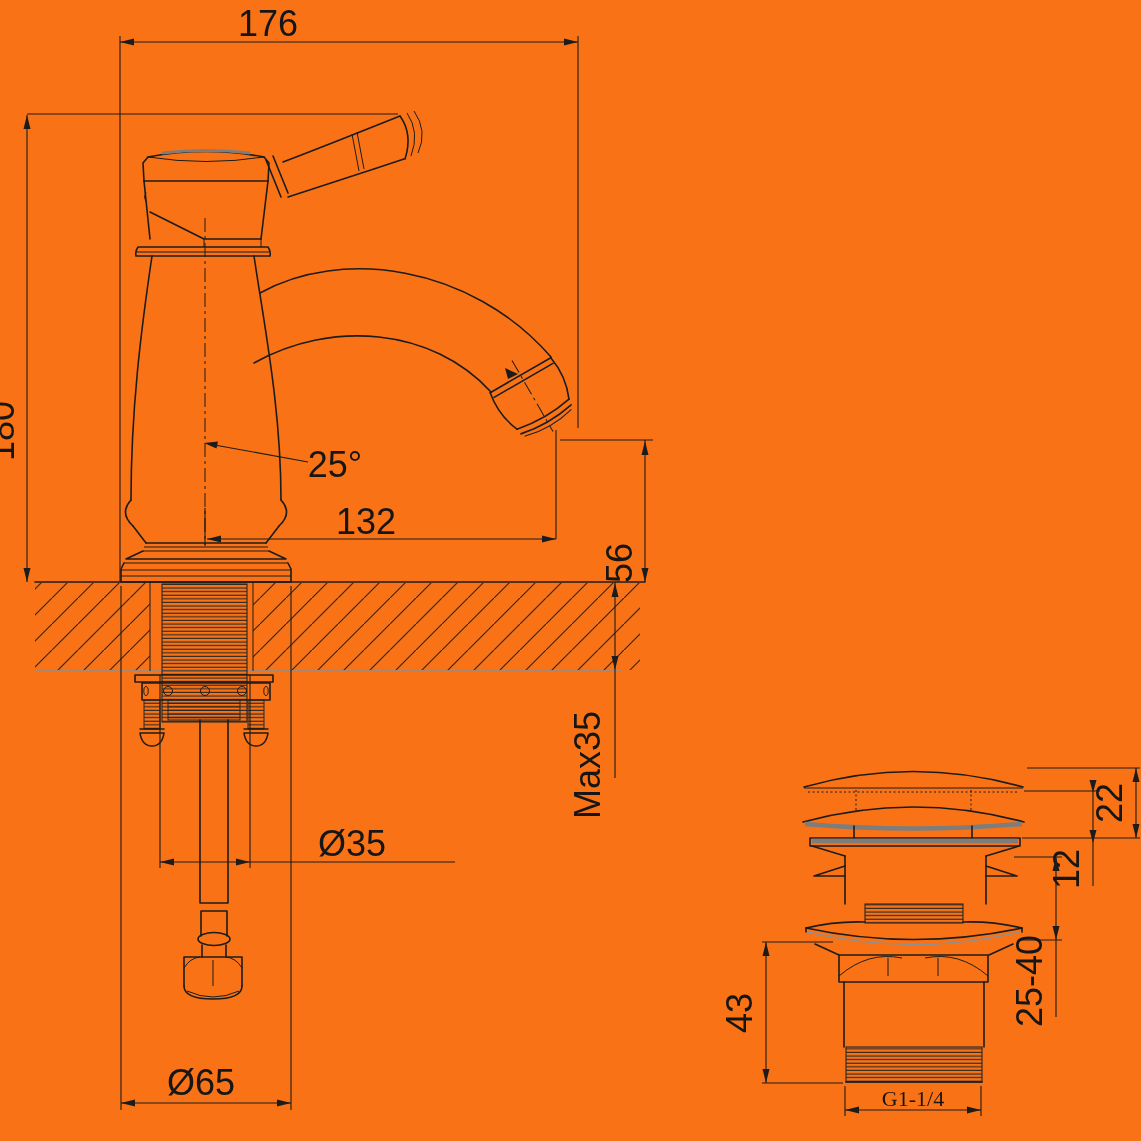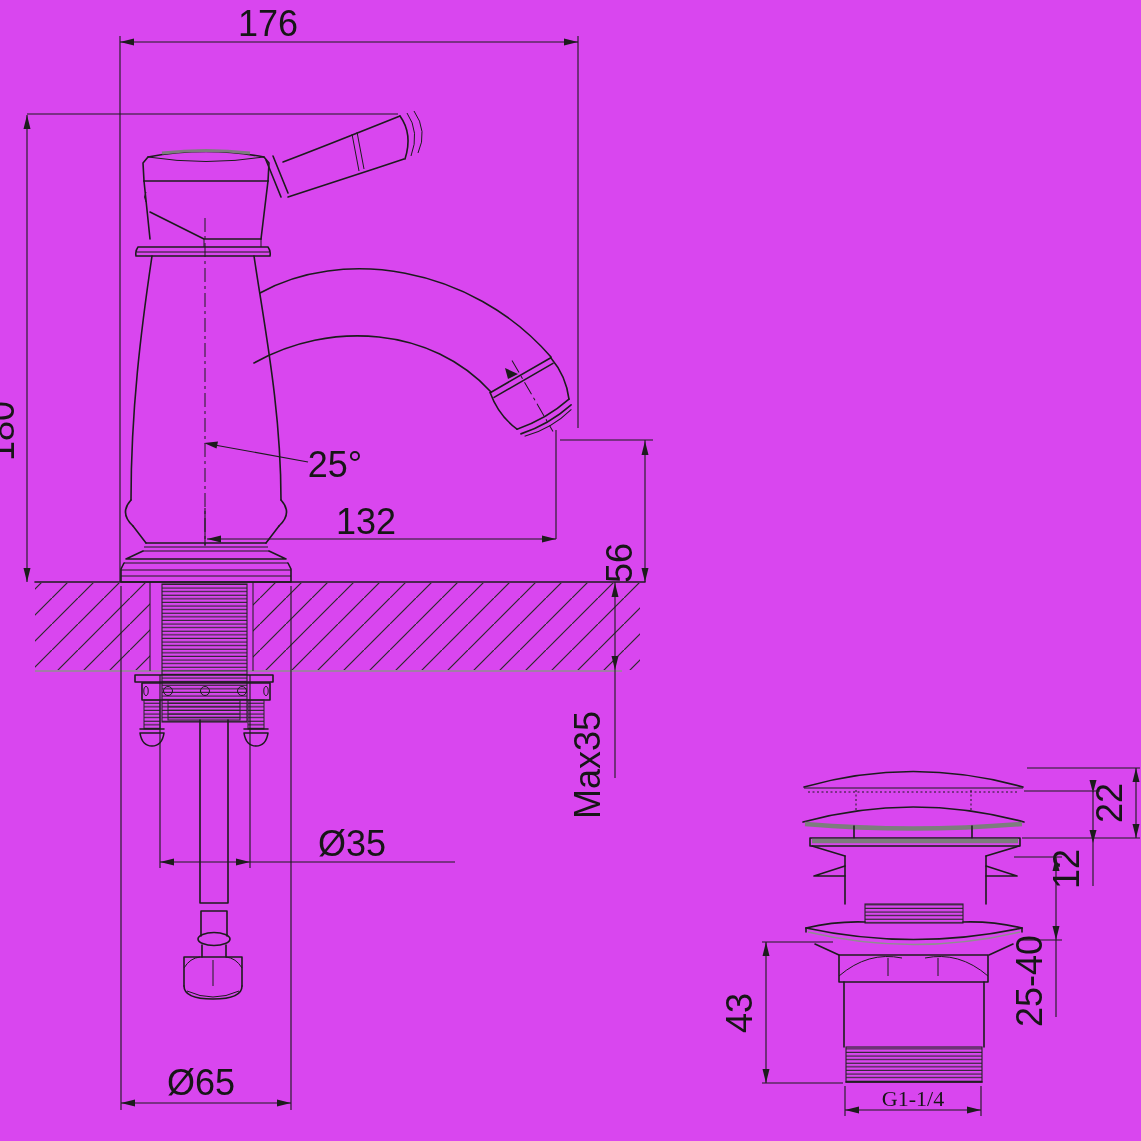--- a/index.html
+++ b/index.html
@@ -1,16 +1,16 @@
 <!DOCTYPE html>
 <html><head>
 <meta charset="utf-8">
 <style>
   html,body{margin:0;padding:0;background:#ffffff;}
-  .stage{position:relative;width:1141px;height:1141px;background:#d946ef;overflow:hidden;text-align:right;}
+  .stage{position:relative;width:1141px;height:1141px;background:#f97316;overflow:hidden;text-align:right;}
   svg{display:block;}
   .dim-text{font-family:"Liberation Sans","DejaVu Sans",sans-serif;font-size:36px;fill:#161616;}
   .dim-text-small{font-family:"Liberation Serif","DejaVu Serif",serif;font-size:22px;fill:#161616;}
   .outline{stroke:#1c1c1c;stroke-width:1.6;fill:none;stroke-linecap:round;stroke-linejoin:round;}
   .thin{stroke:#1c1c1c;stroke-width:1;fill:none;}
   .dim{stroke:#1c1c1c;stroke-width:1.1;fill:none;}
   .grayline{stroke:#8f8f8f;stroke-width:1.6;fill:none;}
   .band{stroke:#7d7d7d;fill:none;}
   .arrow{fill:#1c1c1c;stroke:none;}
   .dash{stroke:#1c1c1c;stroke-width:1;fill:none;stroke-dasharray:14 4 3 4;}

